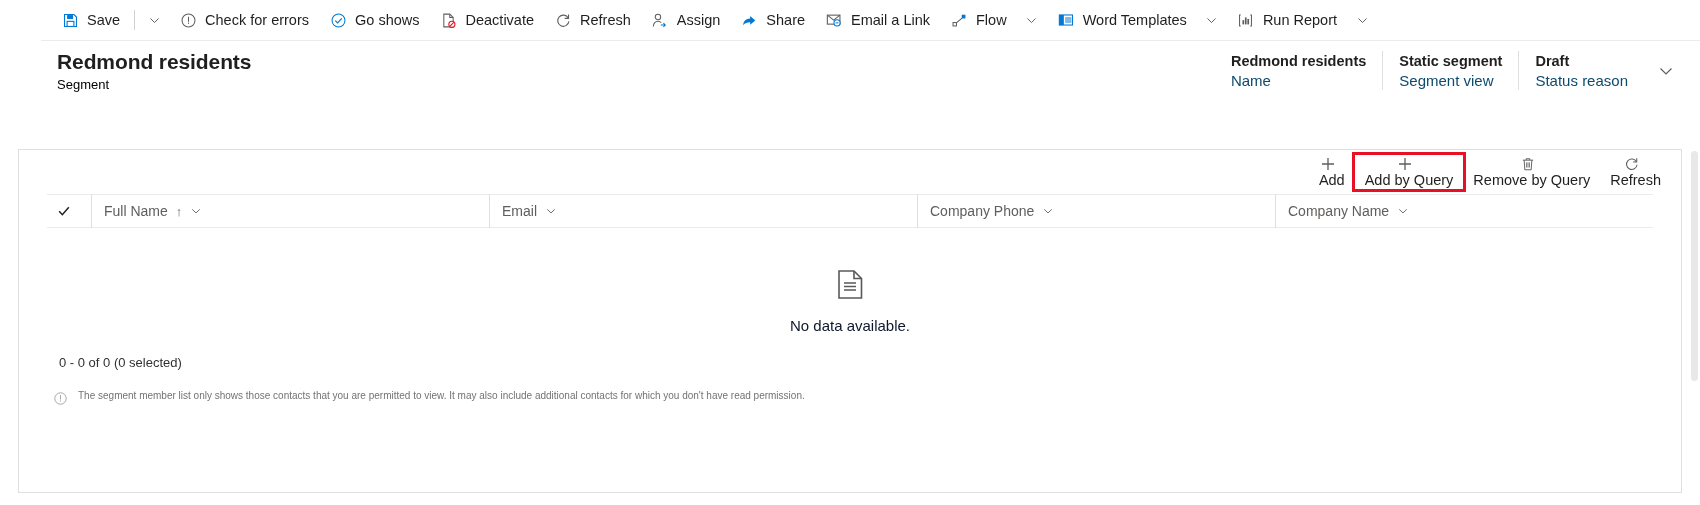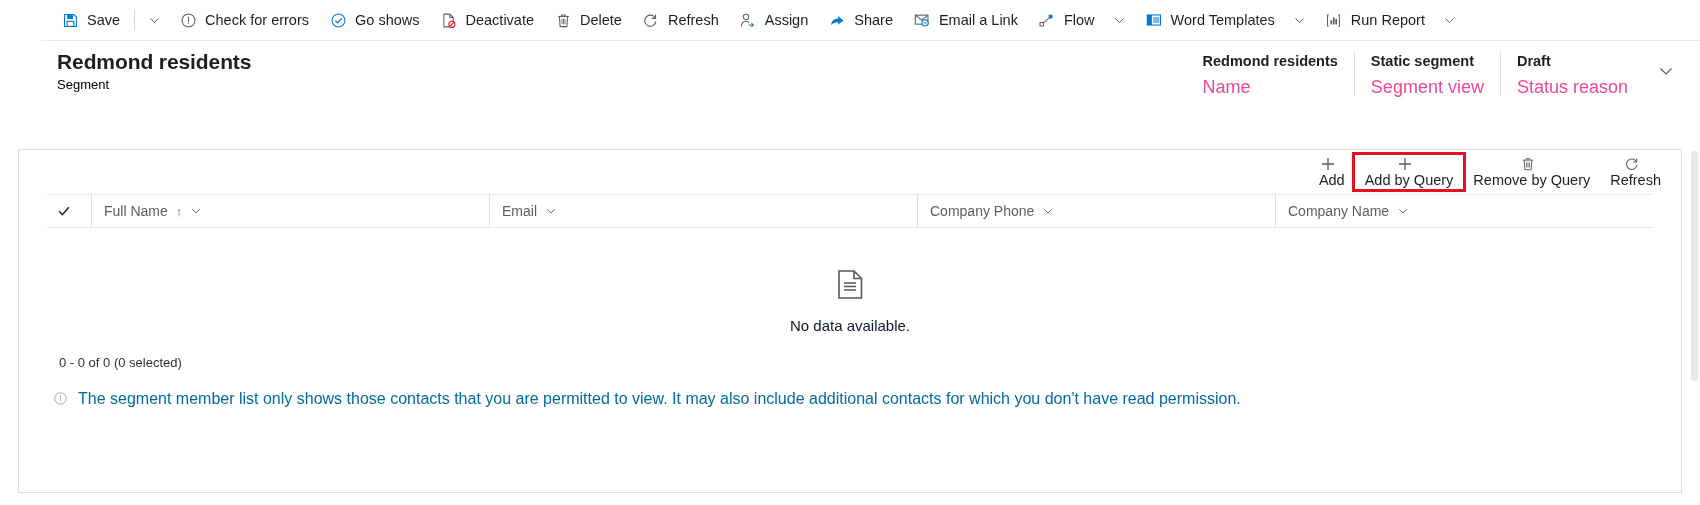--- a/index.html
+++ b/index.html
@@ -83,24 +83,24 @@
   }
   .rec-field:first-child { border-left: none; }
   .rf-value {
     font-size: 14.5px;
     font-weight: 600;
     color: #201f1e;
     line-height: 20px;
     white-space: nowrap;
   }
   .rf-label {
-    font-size: 18px;
-    color: #ec4899;
+    font-size: 15px;
+    color: #0c4a6e;
     line-height: 18px;
-    margin-top: 7px;
+    margin-top: 1px;
     white-space: nowrap;
   }
   .rec-expand {
     display: flex; align-items: center; justify-content: center;
     width: 32px; height: 40px; margin-left: 6px; cursor: pointer;
   }
 
   
   .tabs {
     display: flex;
@@ -213,22 +213,22 @@
     top: 205px;
     font-size: 13px;
     color: #323130;
   }
   .grid-note {
     position: absolute;
     left: 34px;
     top: 240px;
     display: flex;
     align-items: flex-start;
-    font-size: 16px;
-    color: #0369a1;
+    font-size: 10px;
+    color: #737373;
   }
   .grid-note .ic { margin-right: 10px; flex: none; margin-top: 1px; }
 
   
   .scroll-rail {
     position: absolute;
     right: 0; top: 41px; bottom: 0;
     width: 12px;
     background: #fff;
   }
@@ -290,31 +290,20 @@
         <svg width="17" height="17" viewBox="0 0 20 20">
             <path d="M4.5 2.5h7l4 4v11h-11V2.5z" fill="none" stroke="#605e5c" stroke-width="1.2"></path>
             <path d="M11.5 2.5v4h4" fill="none" stroke="#605e5c" stroke-width="1.2"></path>
             <circle cx="14" cy="14.5" r="3.6" fill="#fff" stroke="#e81123" stroke-width="1.3"></circle>
             <path d="M11.8 16.7l4.4-4.4" stroke="#e81123" stroke-width="1.3"></path>
           </svg>
       </span>
       <span class="cmd-label">Deactivate</span>
     </div>
 
-    <div class="cmd">
-      <span class="ic">
-        <svg width="17" height="17" viewBox="0 0 20 20">
-            <path d="M3.5 5.2h13" stroke="#605e5c" stroke-width="1.2"></path>
-            <path d="M5.2 5.2l.8 12h8l.8-12" fill="none" stroke="#605e5c" stroke-width="1.2"></path>
-            <path d="M7.8 5.2V3.4h4.4v1.8" fill="none" stroke="#605e5c" stroke-width="1.2"></path>
-            <path d="M8.2 8v6.4M10 8v6.4M11.8 8v6.4" stroke="#605e5c" stroke-width="1"></path>
-          </svg>
-      </span>
-      <span class="cmd-label">Delete</span>
-    </div>
 
     <div class="cmd">
       <span class="ic">
         <svg width="17" height="17" viewBox="0 0 20 20">
             <path d="M15.6 7.2A6.6 6.6 0 1 0 16.3 11" fill="none" stroke="#605e5c" stroke-width="1.3"></path>
             <path d="M15.9 2.9v4.6h-4.5" fill="none" stroke="#605e5c" stroke-width="1.3"></path>
           </svg>
       </span>
       <span class="cmd-label">Refresh</span>
     </div>

